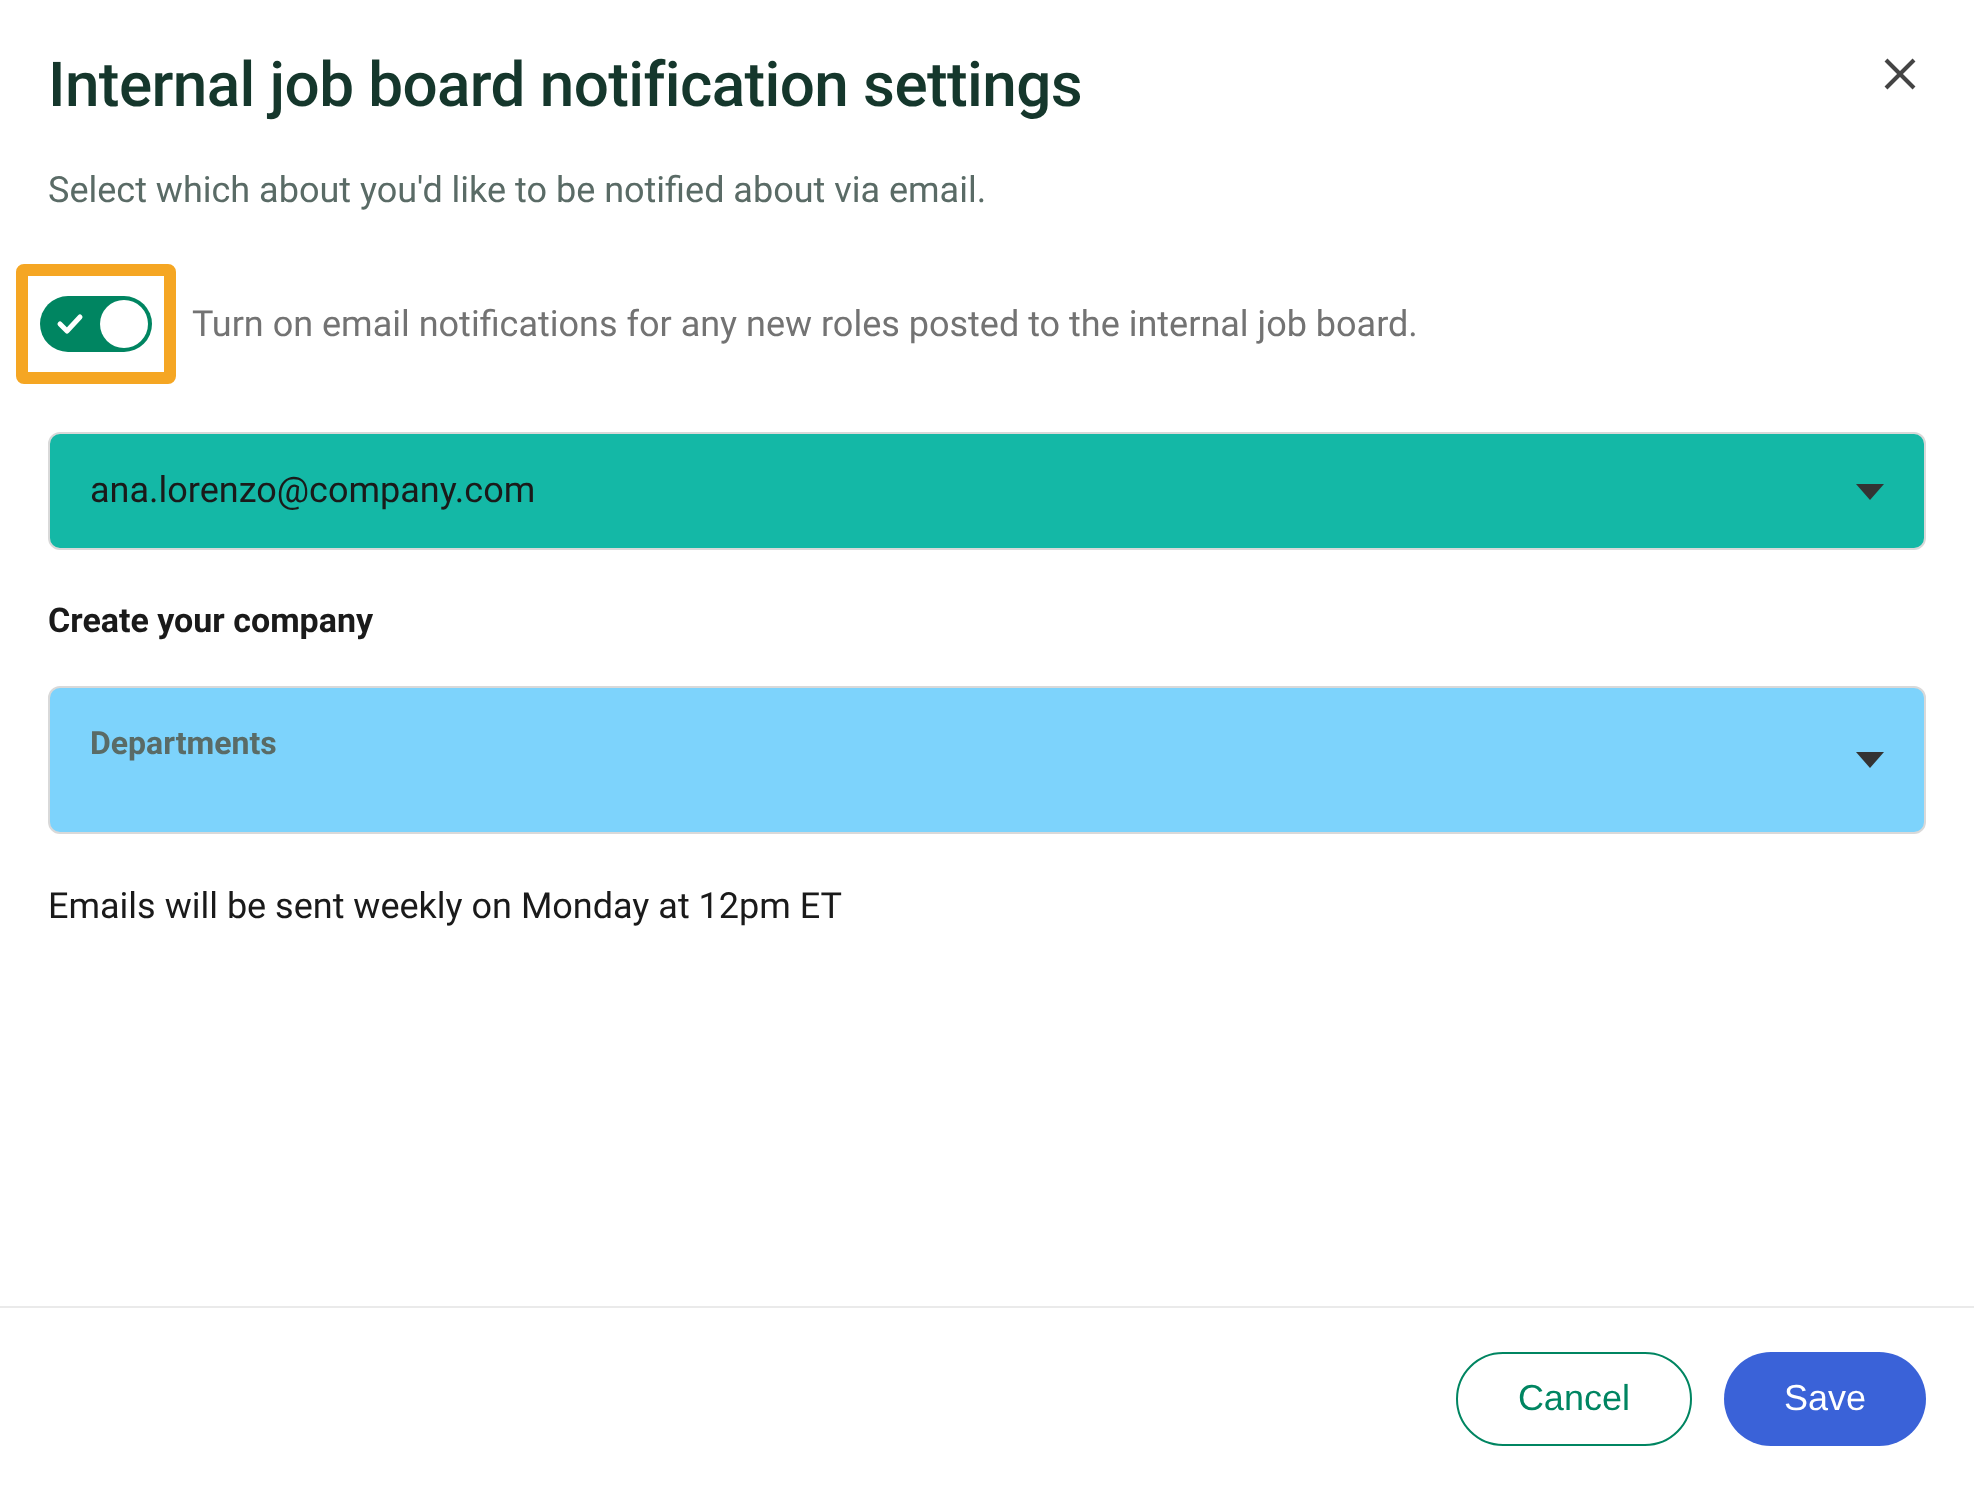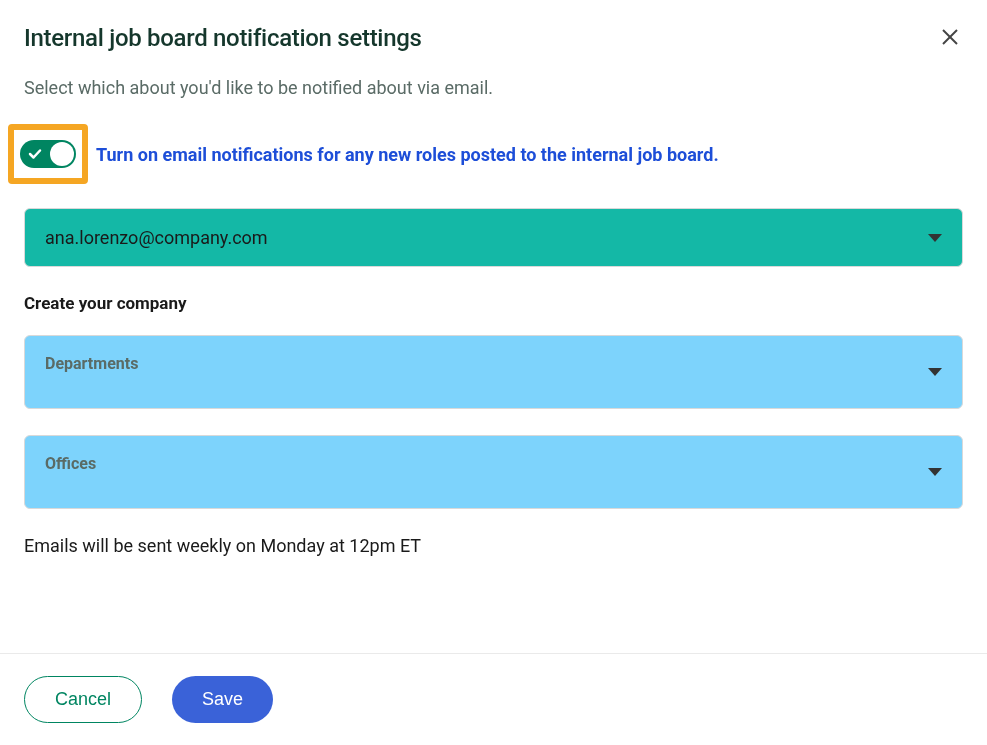--- a/index.html
+++ b/index.html
@@ -18,21 +18,21 @@
     .dialog {
       padding: 24px 24px 0 24px;
     }
     .header-row {
       display: flex;
       justify-content: space-between;
       align-items: flex-start;
       margin-bottom: 24px;
     }
     .title {
-      font-size: 24px;
+      font-size: 31px;
       font-weight: 500;
       color: #15372c;
       letter-spacing: -0.3px;
     }
     .close-btn {
       cursor: pointer;
       padding: 4px;
       color: #444;
       background: none;
       border: none;
@@ -80,22 +80,21 @@
       position: absolute;
       right: 2px;
       top: 2px;
       width: 24px;
       height: 24px;
       background: #ffffff;
       border-radius: 50%;
     }
     .toggle-label {
       font-size: 18px;
-      color: #1d4ed8;
-      font-weight: bold;
+      color: #737373;
     }
     .select-box {
       width: 100%;
       border: 1px solid #d9d9d9;
       border-radius: 6px;
       padding: 18px 20px;
       display: flex;
       justify-content: space-between;
       align-items: center;
       cursor: pointer;
@@ -151,21 +150,22 @@
       margin-top: 10px;
     }
     .footer {
       position: absolute;
       bottom: 0;
       left: 0;
       right: 0;
       border-top: 1px solid #eaeaea;
       padding: 22px 24px;
       display: flex;
-      gap: 30px;
+      justify-content: flex-end;
+      gap: 16px;
       background: #ffffff;
     }
     .btn {
       padding: 12px 30px;
       border-radius: 26px;
       font-size: 18px;
       cursor: pointer;
       font-weight: 400;
       border: none;
     }
@@ -217,24 +217,20 @@
     <span class="dropdown-caret"></span>
   </div>
 
   <div class="criteria-heading">Create your company</div>
 
   <div class="criteria-box">
     <span class="criteria-label">Departments</span>
     <span class="criteria-caret"></span>
   </div>
 
-  <div class="criteria-box">
-    <span class="criteria-label">Offices</span>
-    <span class="criteria-caret"></span>
-  </div>
 
   <p class="schedule-text">Emails will be sent weekly on Monday at 12pm ET</p>
 
 </div>
 
 <div class="footer">
   <button class="btn btn-cancel">Cancel</button>
   <button class="btn btn-save">Save</button>
 </div>
 

